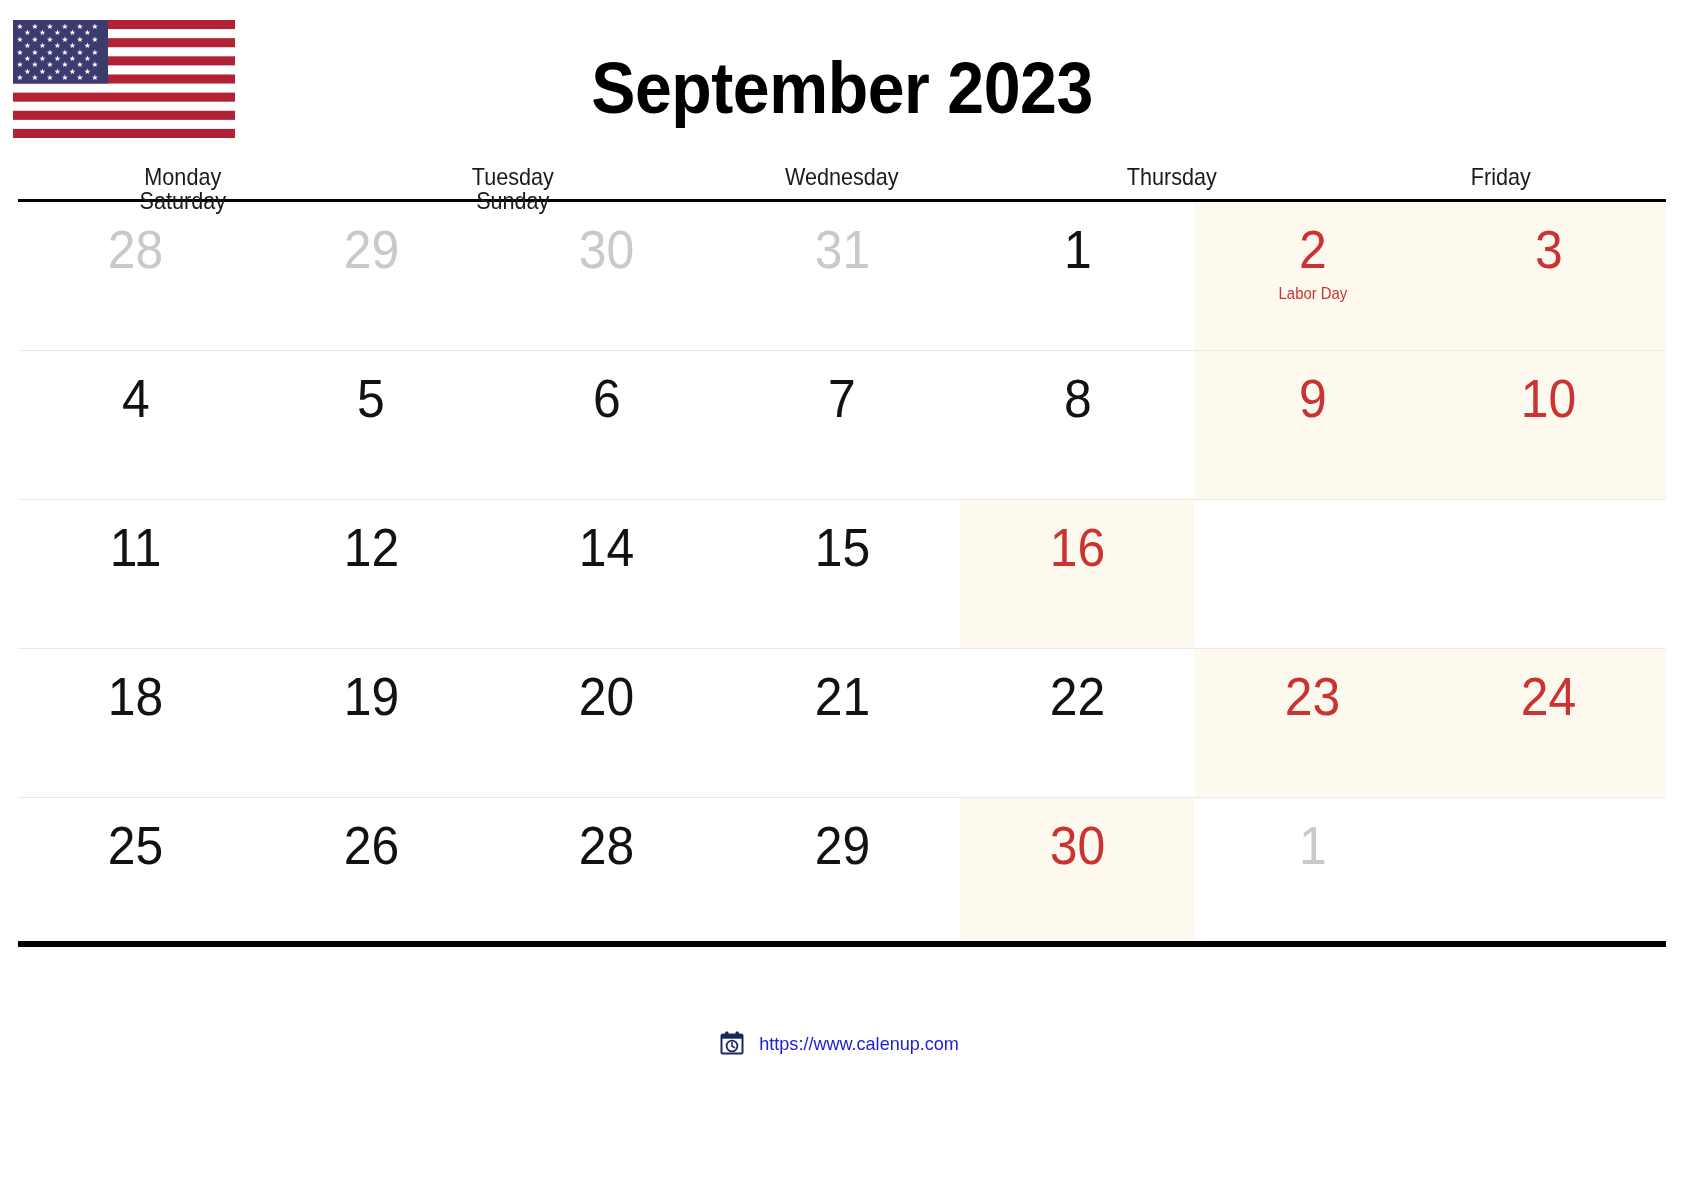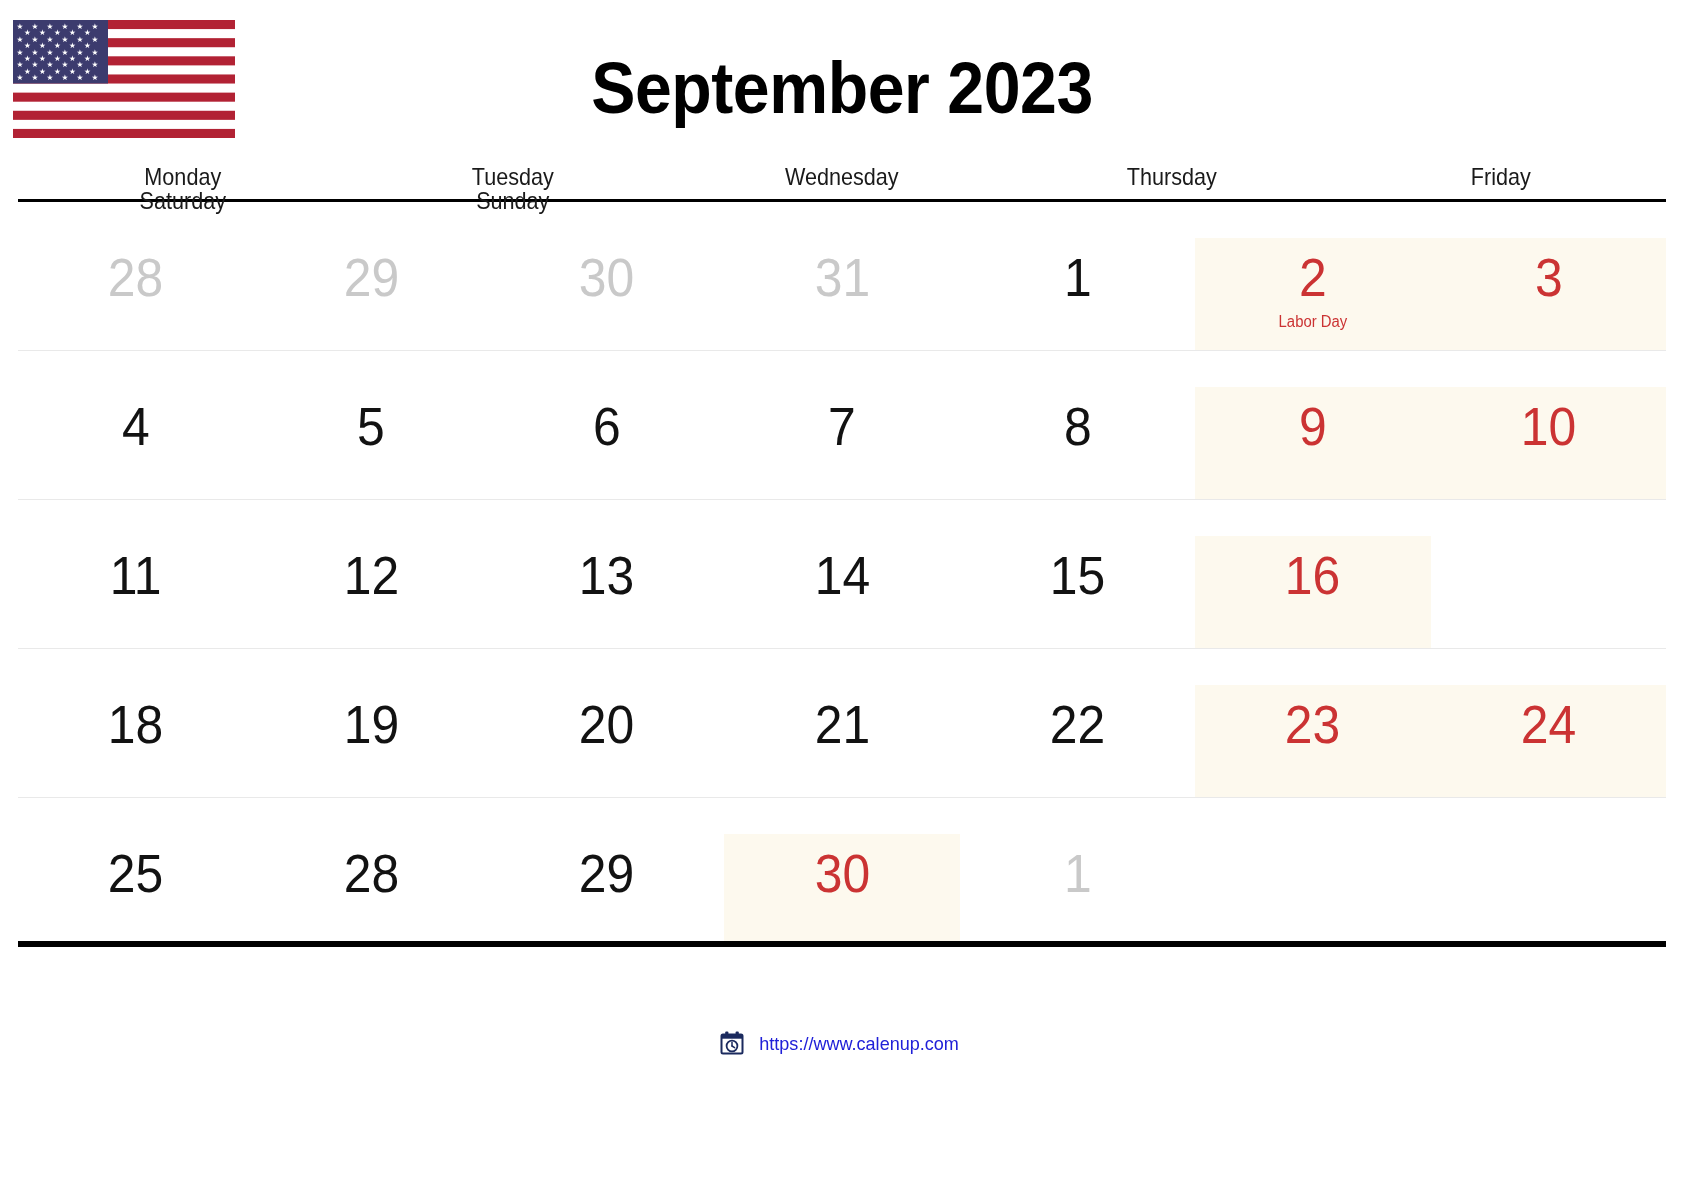--- a/index.html
+++ b/index.html
@@ -85,22 +85,21 @@
     position: relative;
   }
   .week:last-child { border-bottom: 6px solid #000000; }
 
   .cell {
     position: relative;
     display: flex;
     flex-direction: column;
     align-items: center;
     justify-content: flex-start;
-    padding-top: 12px;
-    margin-top: 36px;
+    padding-top: 20px;
   }
   .cell.weekend-bg { background: #fdf9ee; }
 
   .daynum {
     font-size: 53px;
     line-height: 1.04;
     color: #121212;
     font-weight: normal;
     transform: scaleX(0.94);
   }
@@ -271,23 +270,20 @@
           </div>
         </div>
         <div class="week">
           <div class="cell ">
             <div class="daynum">11</div>
           </div>
           <div class="cell ">
             <div class="daynum">12</div>
           </div>
           <div class="cell ">
-            <div class="daynum">13</div>
-          </div>
-          <div class="cell ">
             <div class="daynum">14</div>
           </div>
           <div class="cell ">
             <div class="daynum">15</div>
           </div>
           <div class="cell red weekend-bg">
             <div class="daynum">16</div>
           </div>
         </div>
         <div class="week">
@@ -309,20 +305,23 @@
           <div class="cell red weekend-bg">
             <div class="daynum">23</div>
           </div>
           <div class="cell red weekend-bg">
             <div class="daynum">24</div>
           </div>
         </div>
         <div class="week">
           <div class="cell ">
             <div class="daynum">25</div>
+          </div>
+          <div class="cell ">
+            <div class="daynum">26</div>
           </div>
           <div class="cell ">
             <div class="daynum">28</div>
           </div>
           <div class="cell ">
             <div class="daynum">29</div>
           </div>
           <div class="cell red weekend-bg">
             <div class="daynum">30</div>
           </div>

